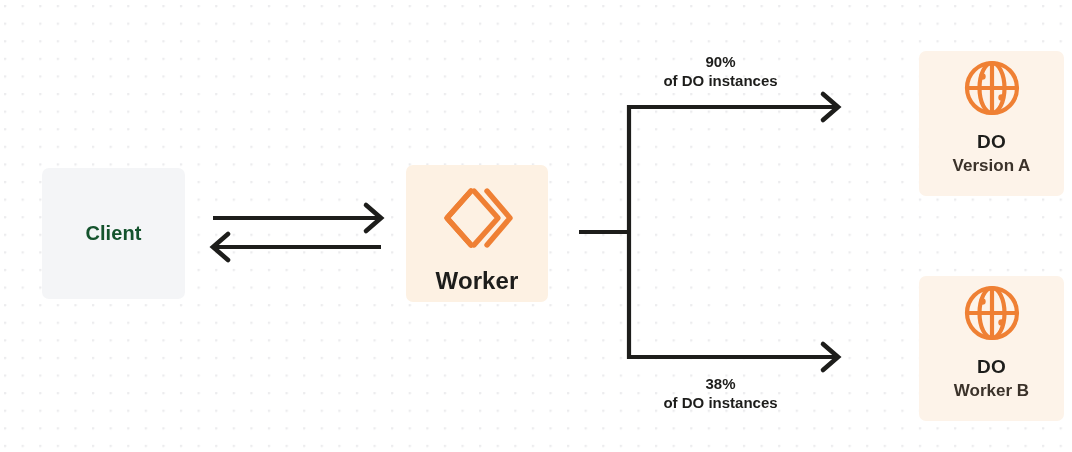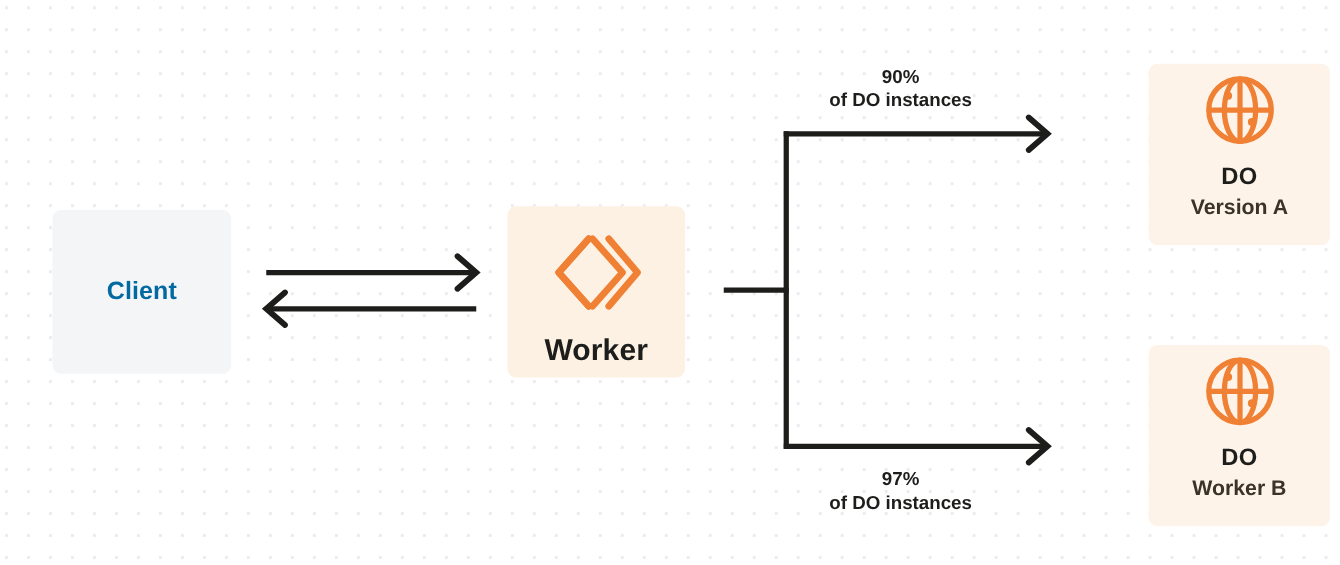--- a/index.html
+++ b/index.html
@@ -47,21 +47,21 @@
   .node-client {
     left: 42px;
     top: 168px;
     width: 143px;
     height: 131px;
     background-color: #f4f5f7;
   }
   .node-client .node-title {
     font-size: 20px;
     font-weight: bold;
-    color: #0369a1;
+    color: #14532d;
     letter-spacing: 0.1px;
   }
 
   .node-worker {
     left: 406px;
     top: 165px;
     width: 142px;
     height: 137px;
     background-color: #fdf1e3;
     justify-content: flex-start;
@@ -202,17 +202,17 @@
     <span class="node-title">DO</span>
     <span class="node-sub">Worker B</span>
   </div>
 
   <div class="edge-label label-top">
     <span class="pct">90%</span>
     <span class="sub">of DO instances</span>
   </div>
 
   <div class="edge-label label-bottom">
-    <span class="pct">97%</span>
+    <span class="pct">38%</span>
     <span class="sub">of DO instances</span>
   </div>
 
 </div>
 
 </body></html>

